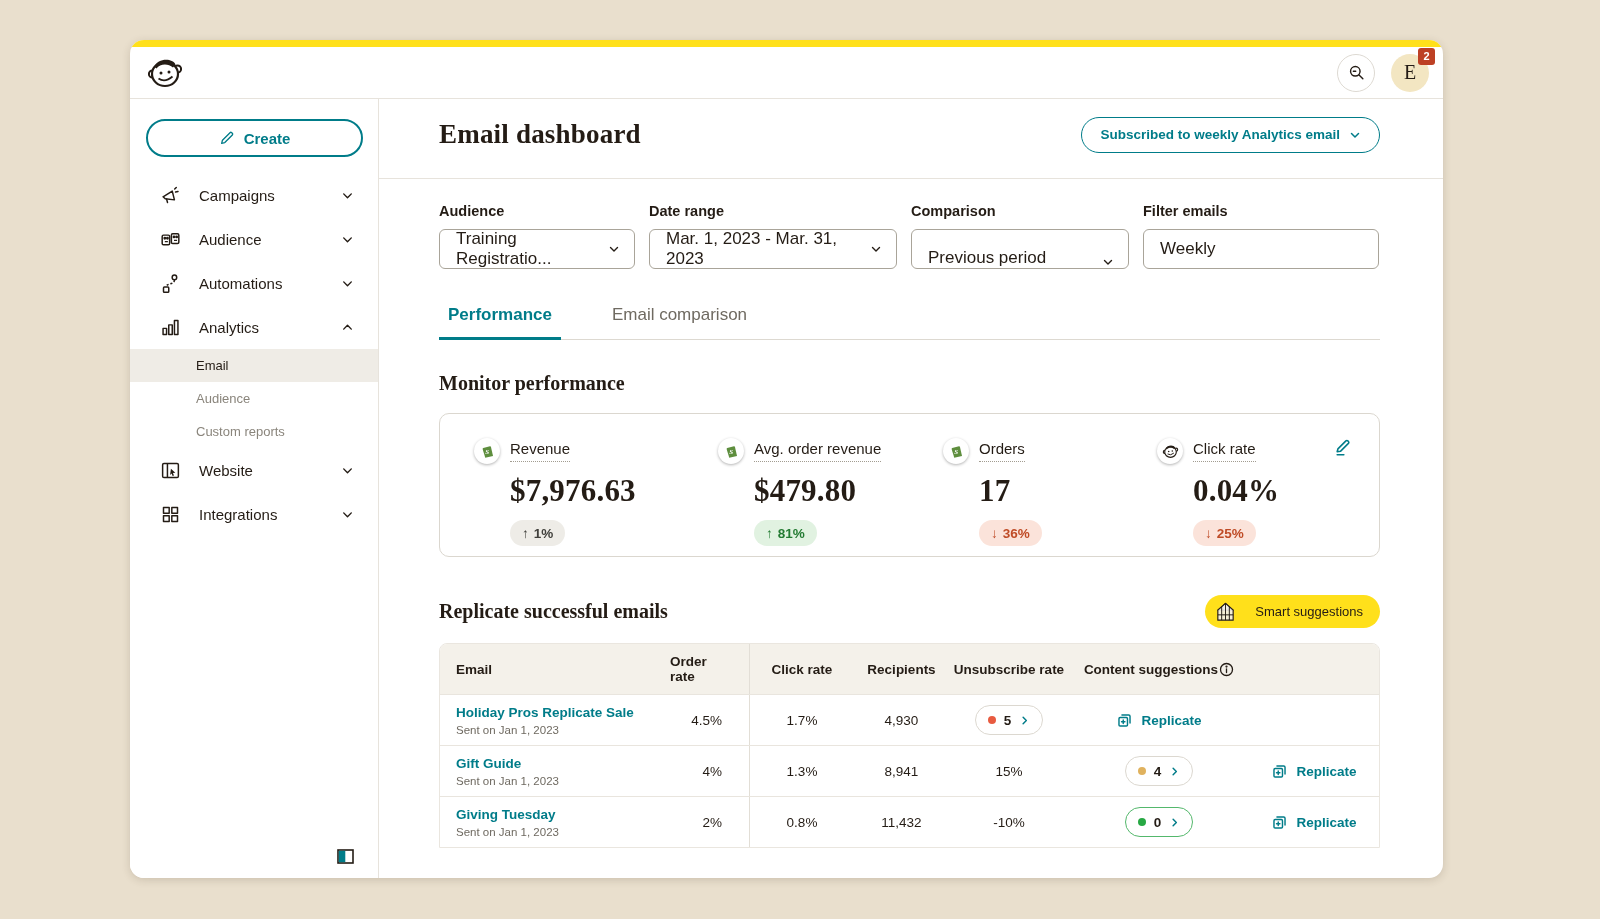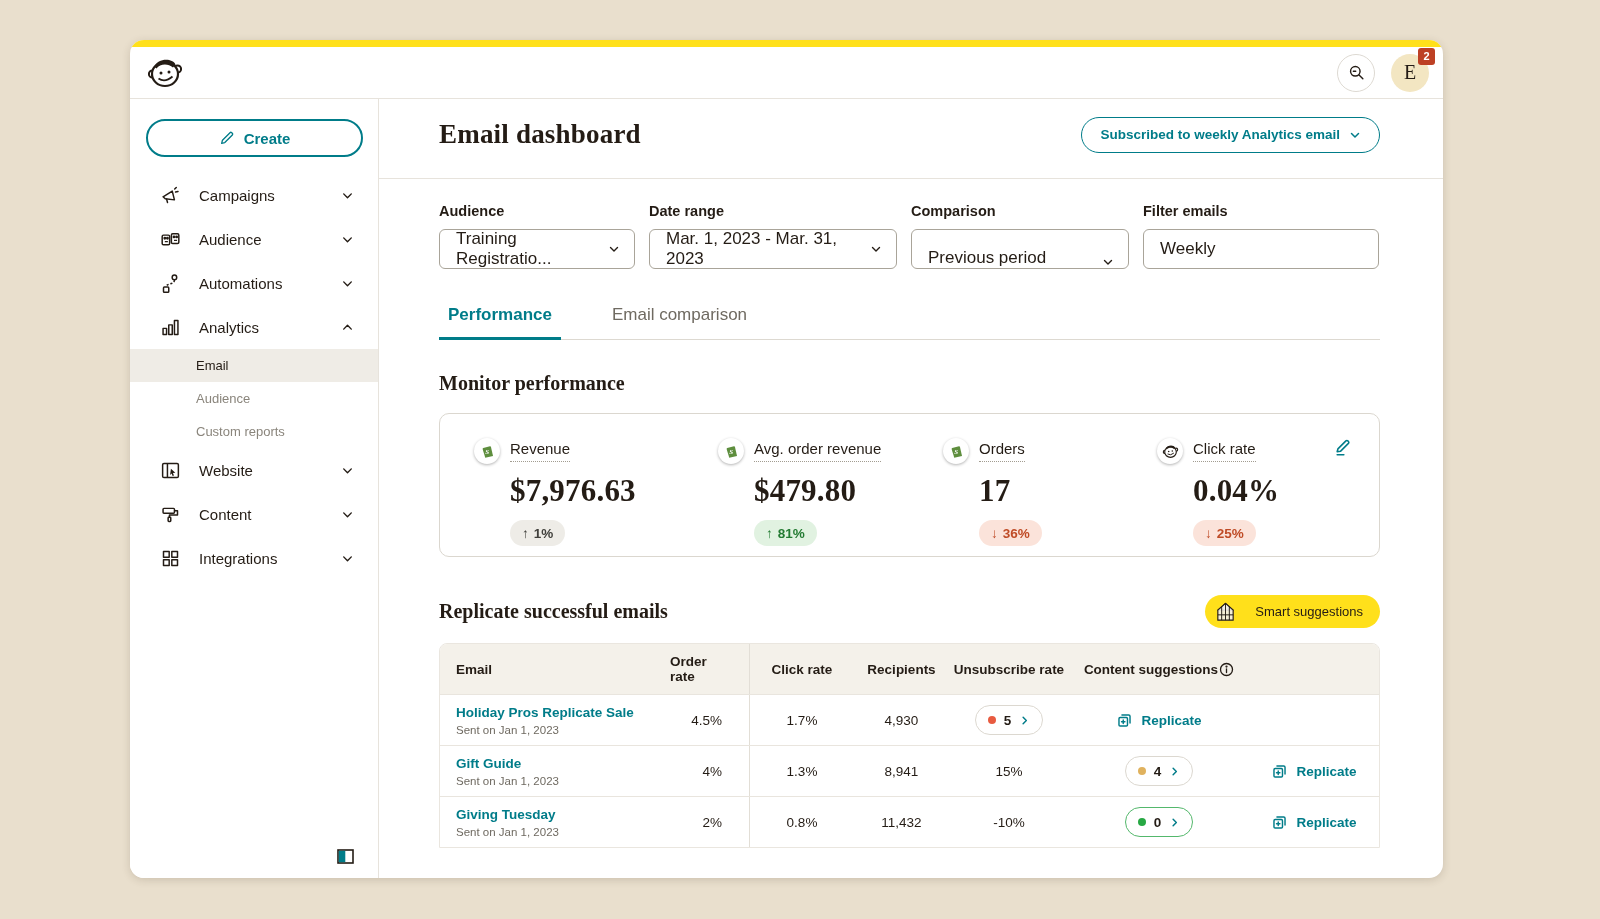--- a/index.html
+++ b/index.html
@@ -302,35 +302,20 @@
             </svg>
           </span>
           <span>Website</span>
           <span class="chev">
             <svg width="13" height="13" viewBox="0 0 24 24" fill="none" stroke="currentColor" stroke-width="2.6" stroke-linecap="round" stroke-linejoin="round">
                 <polyline points="5 9 12 16 19 9"></polyline>
               </svg>
           </span>
         </div>
 
-        <div class="nav-item">
-          <span class="nav-icon">
-            <svg width="21" height="21" viewBox="0 0 24 24" fill="none" stroke="currentColor" stroke-width="1.7" stroke-linejoin="round">
-              <rect x="3.5" y="5" width="13" height="5.5" rx="1"></rect>
-              <path d="M16.5 7.8 H20 V12.5 H10.8 V15.2"></path>
-              <rect x="9.3" y="15.2" width="3" height="4.8" rx="0.8"></rect>
-            </svg>
-          </span>
-          <span>Content</span>
-          <span class="chev">
-            <svg width="13" height="13" viewBox="0 0 24 24" fill="none" stroke="currentColor" stroke-width="2.6" stroke-linecap="round" stroke-linejoin="round">
-                <polyline points="5 9 12 16 19 9"></polyline>
-              </svg>
-          </span>
-        </div>
 
         <div class="nav-item">
           <span class="nav-icon">
             <svg width="21" height="21" viewBox="0 0 24 24" fill="none" stroke="currentColor" stroke-width="1.7" stroke-linejoin="round">
               <rect x="4" y="4" width="6.5" height="6.5"></rect>
                 <rect x="13.5" y="4" width="6.5" height="6.5"></rect>
               <rect x="4" y="13.5" width="6.5" height="6.5"></rect>
                 <rect x="13.5" y="13.5" width="6.5" height="6.5"></rect>
             </svg>
           </span>

